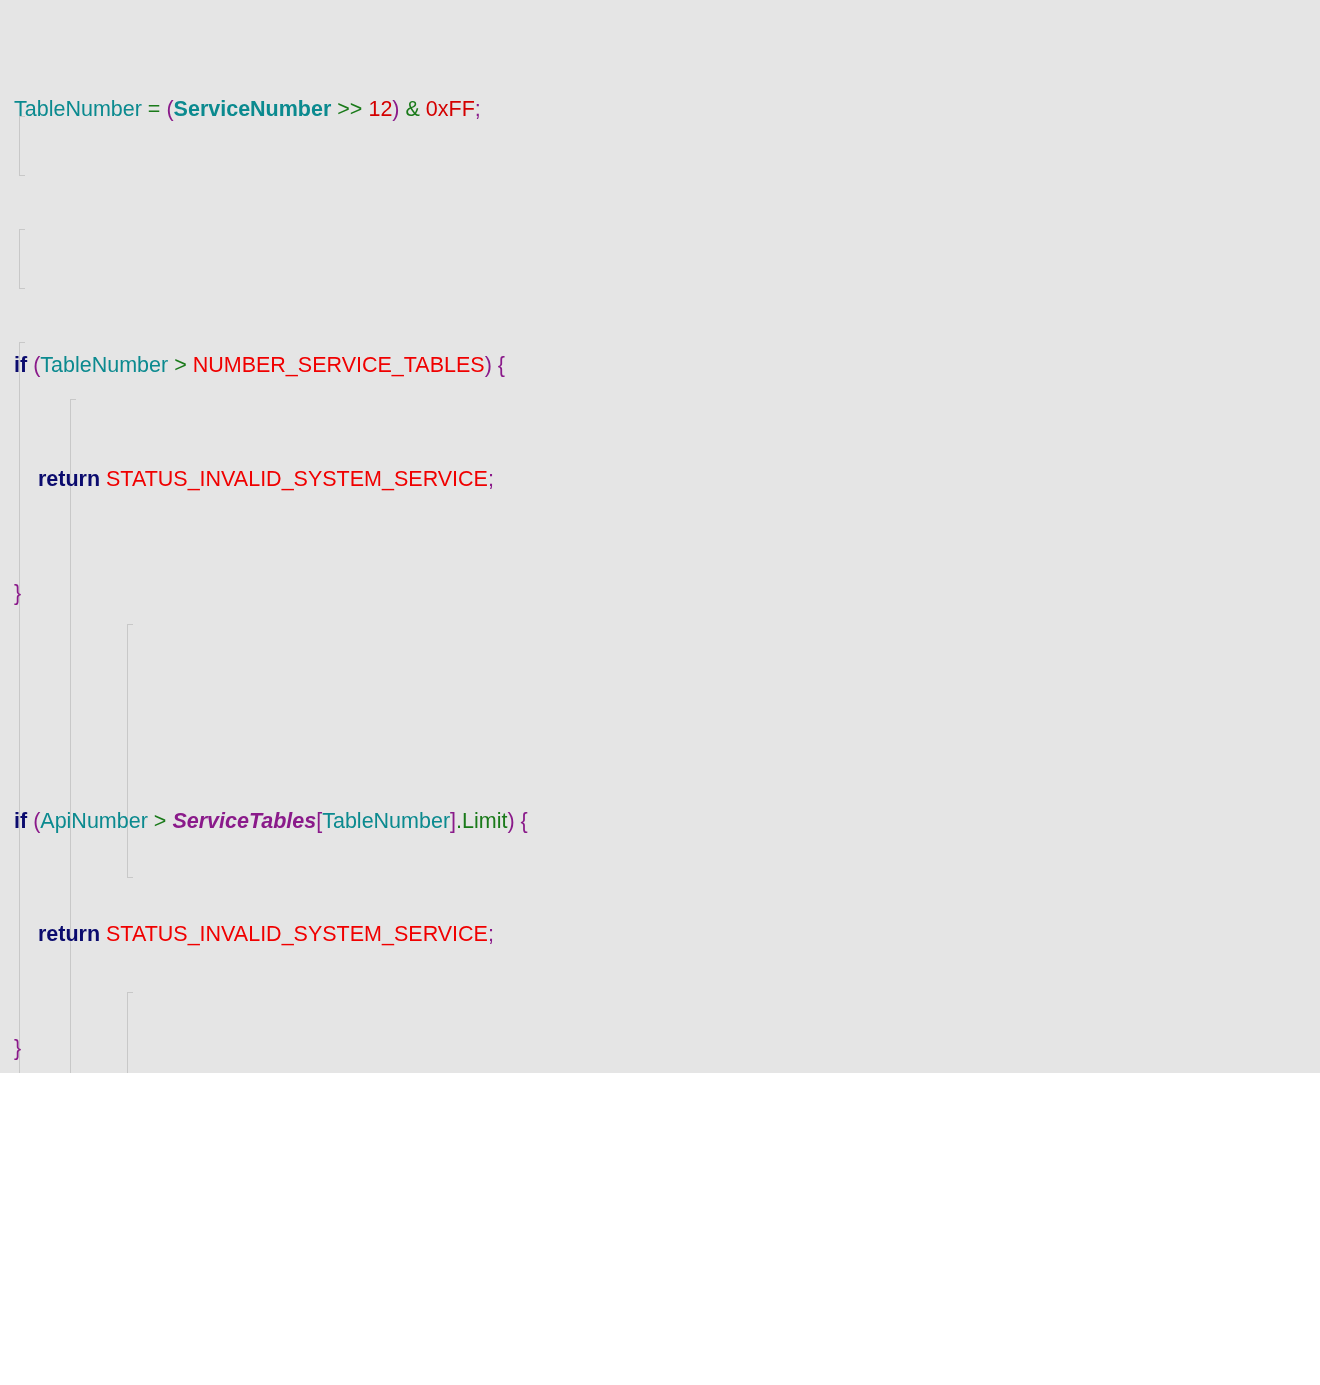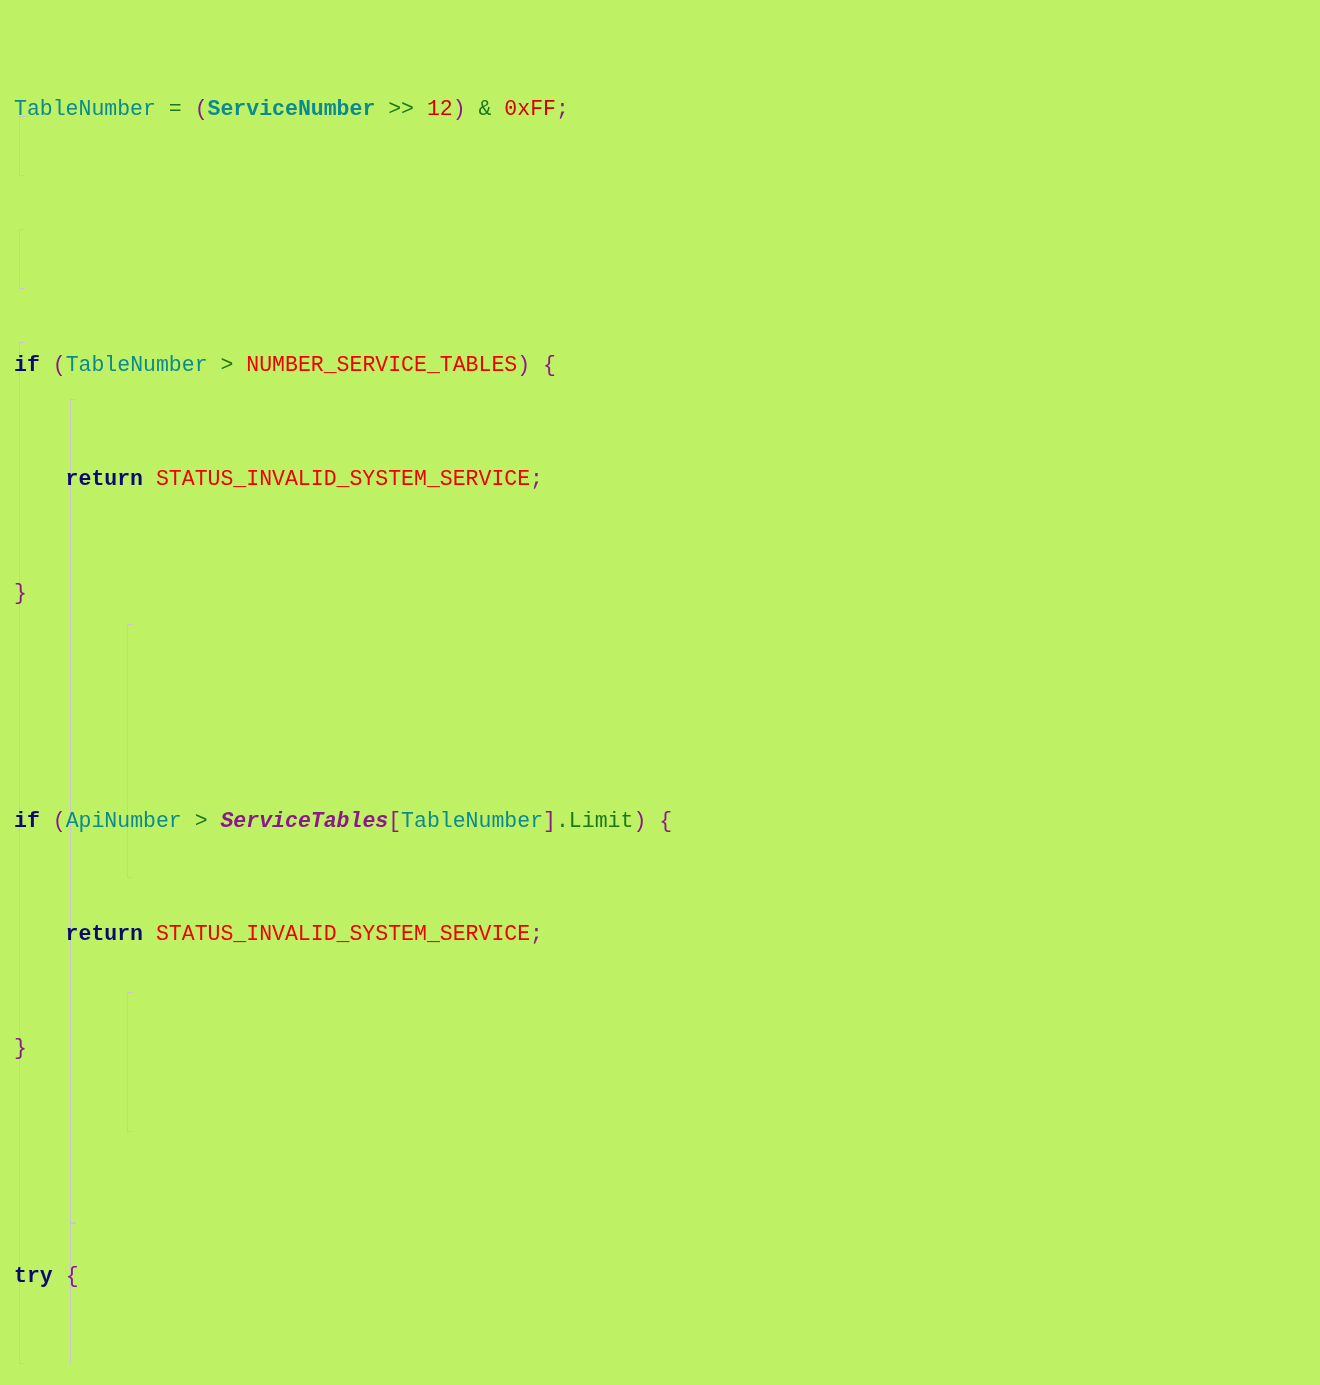--- a/index.html
+++ b/index.html
@@ -3,23 +3,23 @@
 <meta charset="utf-8">
 <style>
   html, body {
     margin: 0;
     padding: 0;
     background: #ffffff;
   }
   #editor {
     position: relative;
     width: 1320px;
-    height: 1385px;
-    background: #bef264;
-    font-family: Liberation Mono, monospace;
+    height: 1073px;
+    background: #e5e5e5;
+    font-family: Liberation Sans, sans-serif;
     font-size: 21.5px;
     line-height: 28.45px;
     overflow: hidden;
     -webkit-font-smoothing: antialiased;
   }
   #code {
     position: absolute;
     left: 14px;
     top: 10px;
     white-space: pre;

